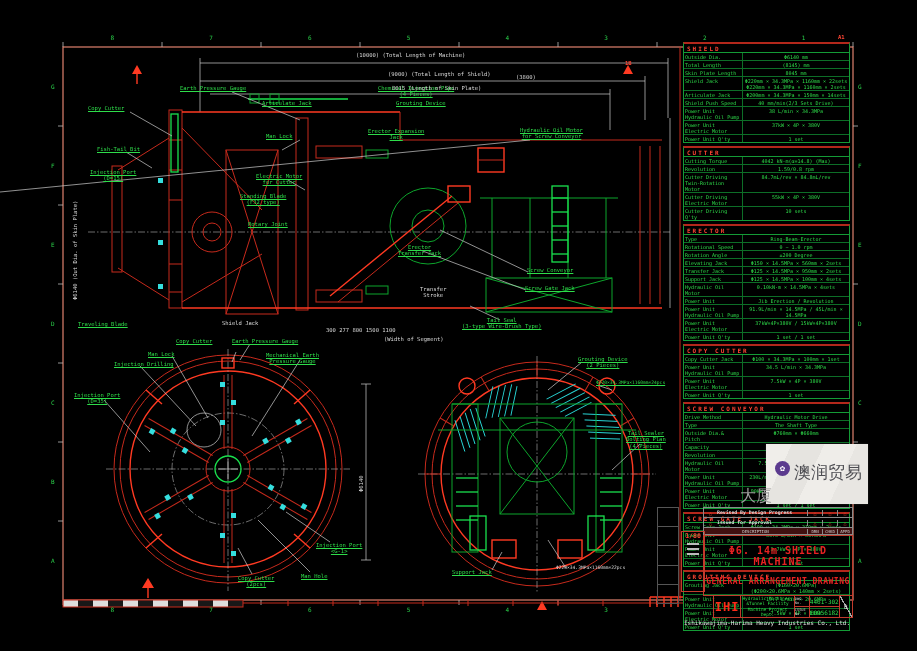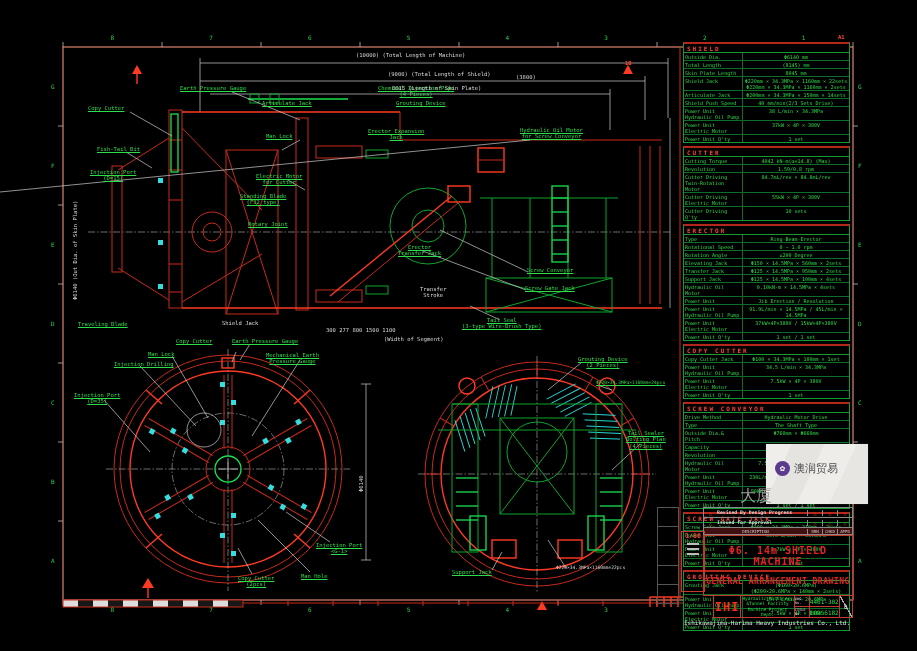--- a/index.html
+++ b/index.html
@@ -71,21 +71,21 @@
   .dnum div:last-child{border-bottom:none;}
   .szbox{width:14px;display:flex;align-items:center;justify-content:center;color:#ddd;font-size:6px;
          background:linear-gradient(to top right,transparent 47%,#aaa 47% 53%,transparent 53%);}
   .coname{height:10px;color:#e0e0e0;font-size:6px;text-align:center;line-height:10px;}
   
   .wm{position:absolute;left:766px;top:444px;width:102px;height:60px;z-index:6;
       background:linear-gradient(115deg,#f0eeea 20%,#e6e4e0 20% 45%,#efede9 45% 70%,#e8e6e2 70%);
       box-shadow:0 0 2px rgba(255,255,255,0.15);}
   .wm .logo{position:absolute;left:9px;top:17px;width:15px;height:15px;border-radius:50%;
             background:#5b3a8e;color:#fff;font-size:9px;line-height:15px;text-align:center;}
-  .wm .brand{position:absolute;left:28px;top:17px;color:#4d4d52;font-size:11px;
+  .wm .brand{position:absolute;left:28px;top:17px;color:#4d4d52;font-size:17px;
              font-family:"DejaVu Sans",sans-serif;}
   .wmcap{position:absolute;left:740px;top:486px;color:#9d9d9d;font-size:16px;z-index:6;
          font-family:"DejaVu Sans",sans-serif;}
 </style>
 </head>
 <body>
 
 <div class="canvas">
 
   <svg width="917" height="651">

